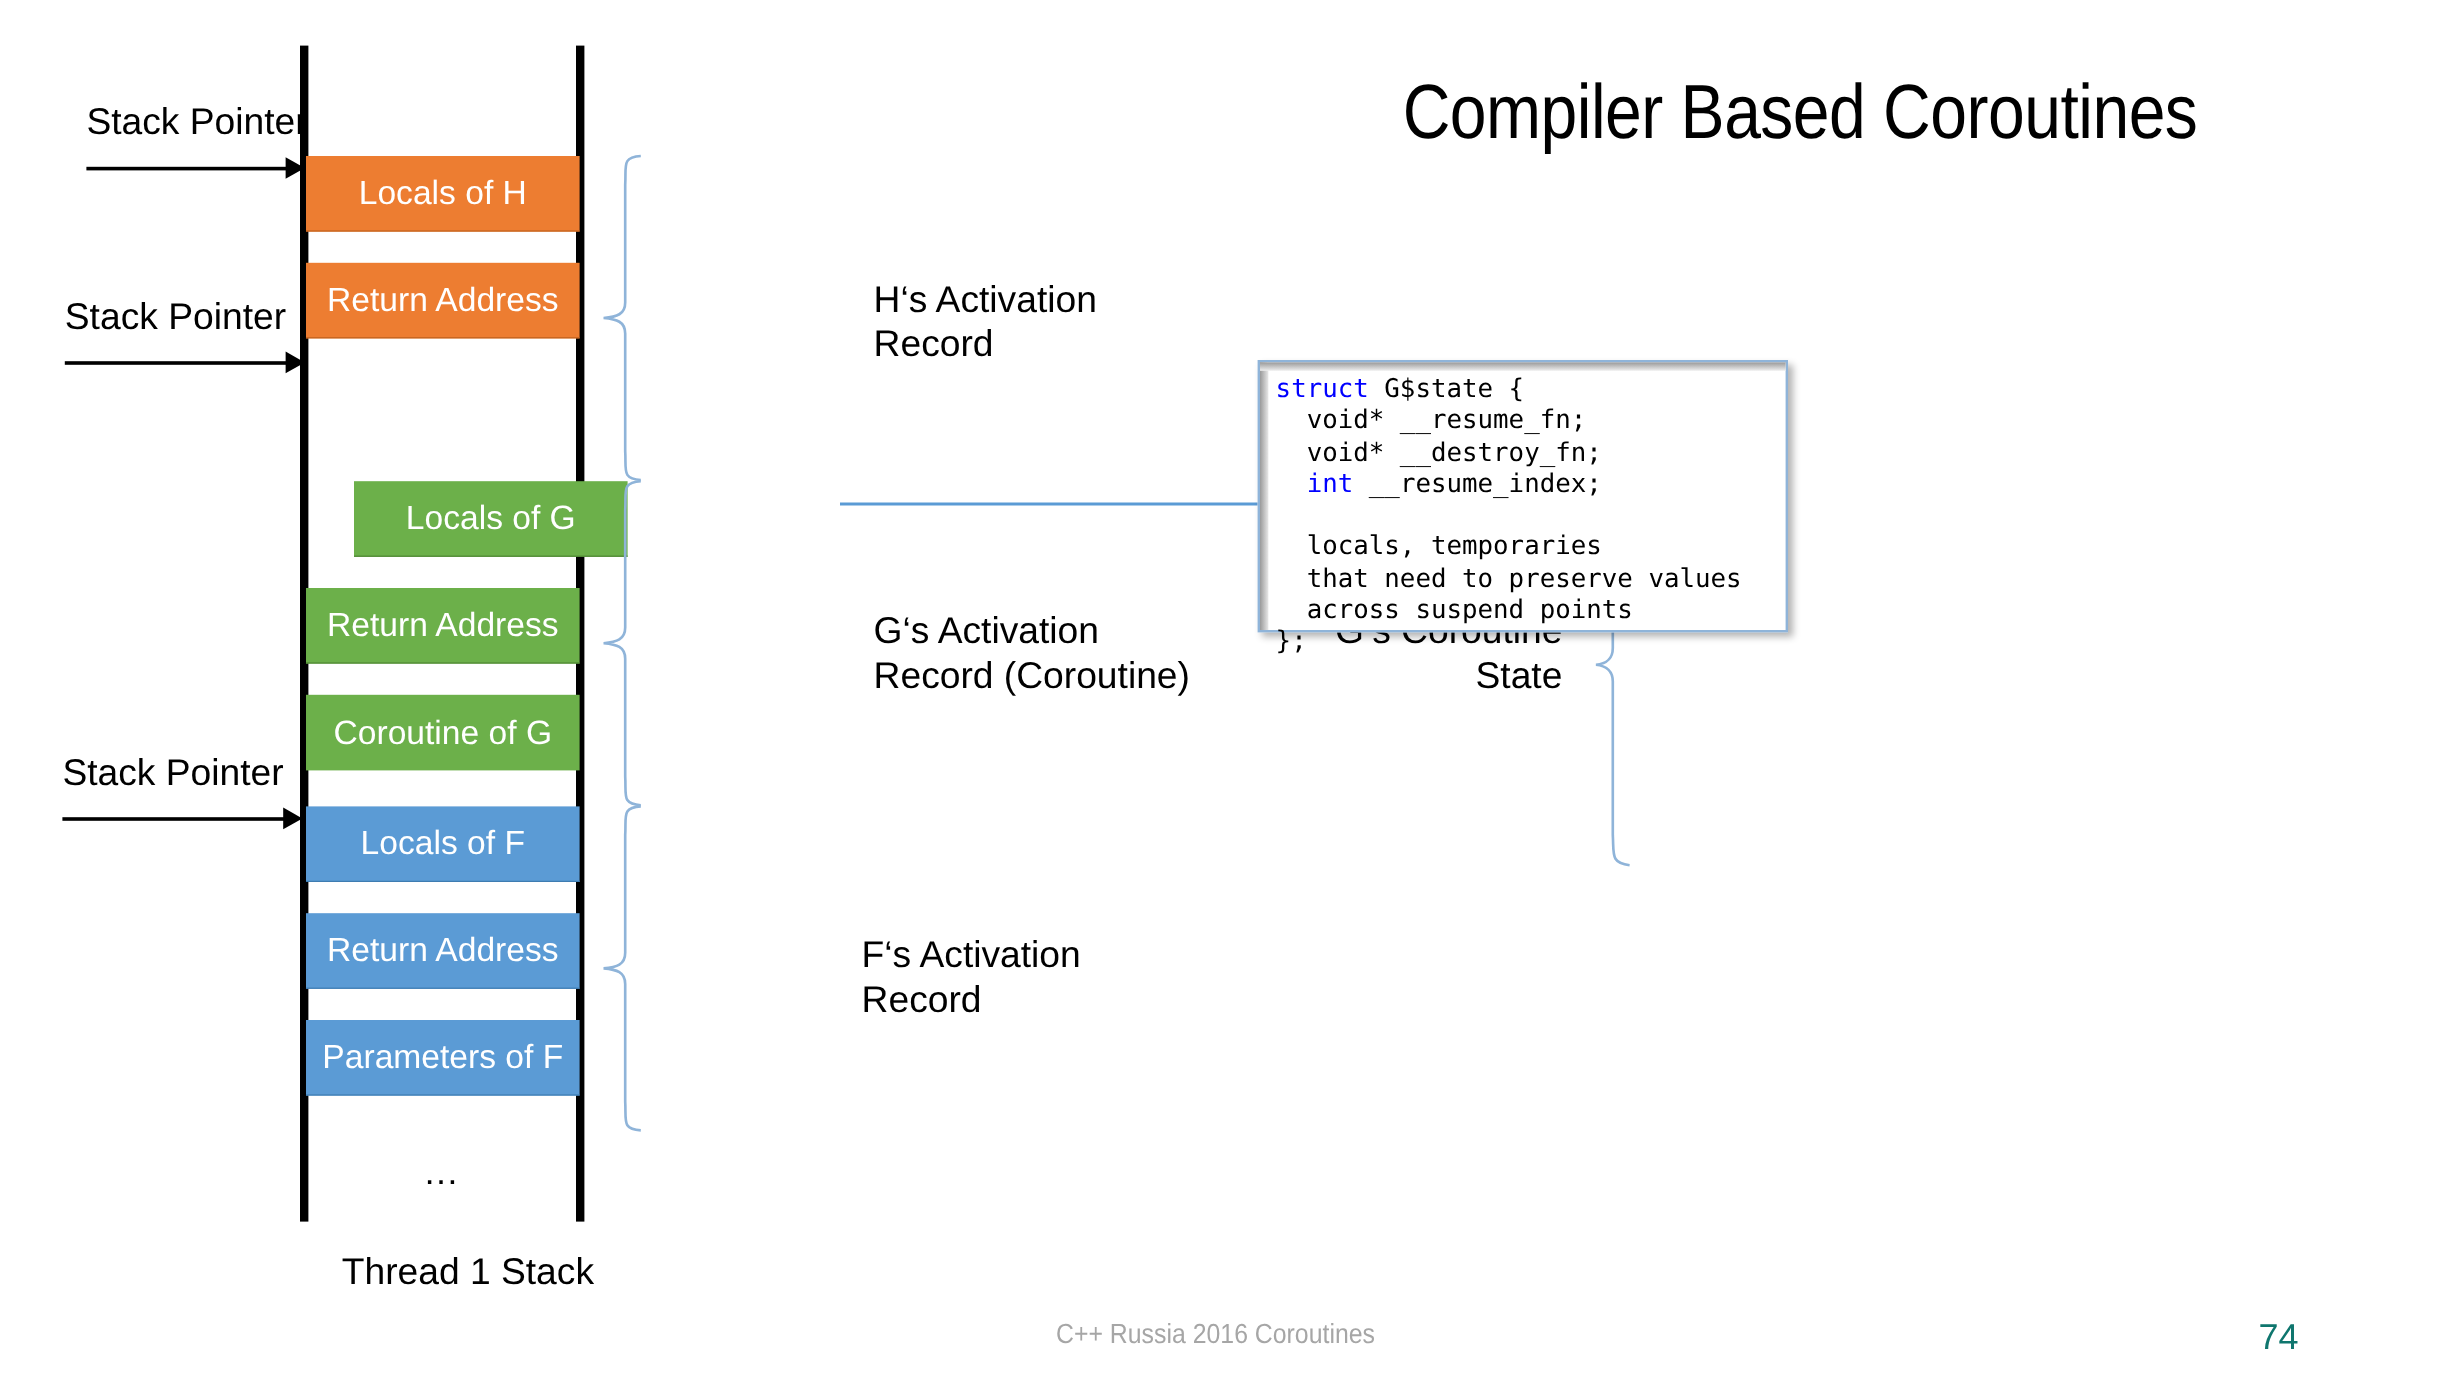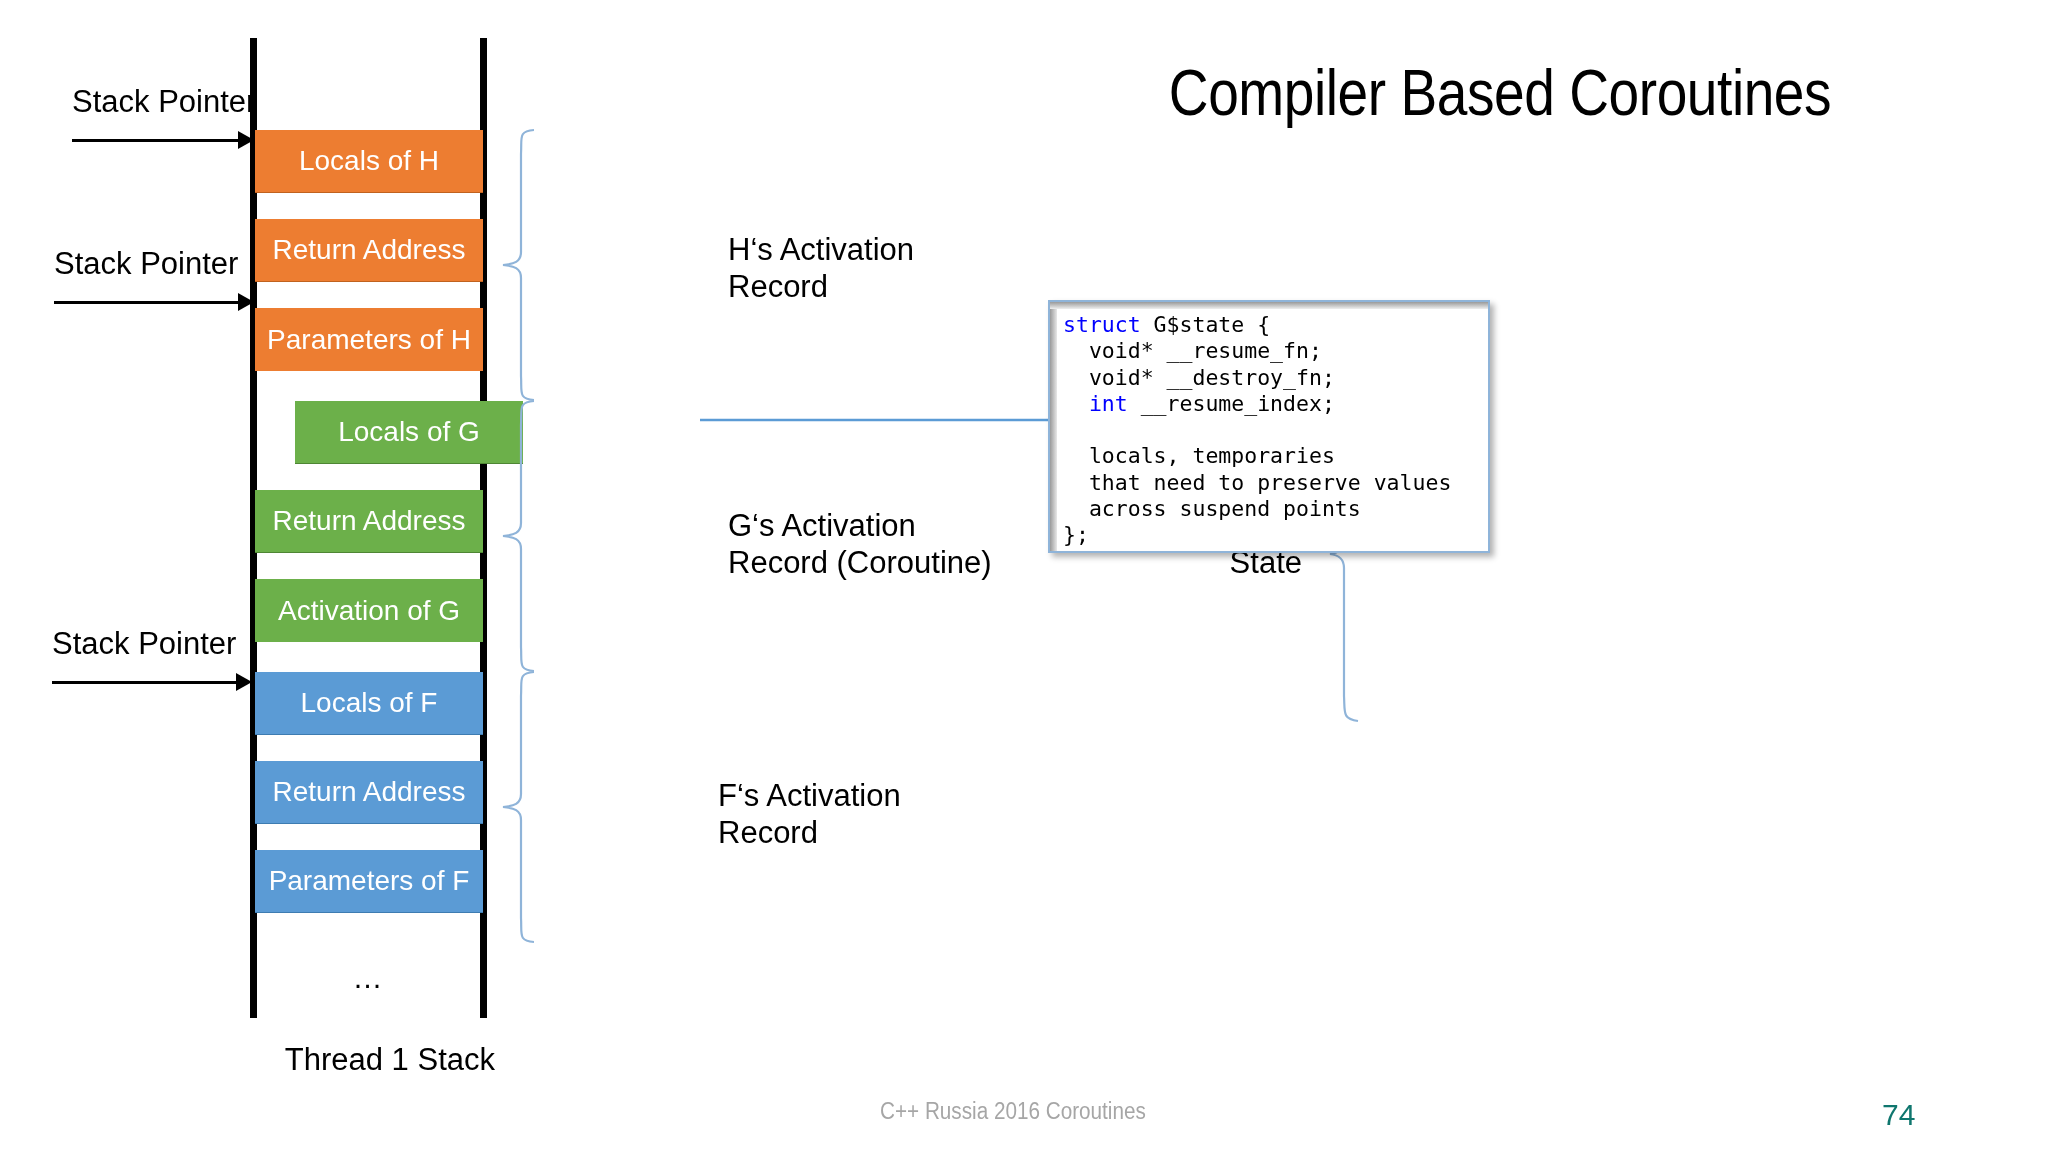--- a/index.html
+++ b/index.html
@@ -90,21 +90,21 @@
   }
   .group-label.right{text-align:right;}
 
   
   .connector{position:absolute;}
 
   
   .codebox{
     position:absolute;
     left:1048px;top:300px;
-    width:442px;height:253px;
+    width:442px;height:227px;
     background:#ffffff;
     border:2px solid #8FB4D9;
     box-sizing:border-box;
     box-shadow: 4px 4px 6px rgba(0,0,0,0.30);
   }
   .codebox::before{
     content:"";
     position:absolute;left:0;top:0;width:7px;height:100%;
     background:linear-gradient(to right,#9a9a9a,#e8e8e8);
   }
@@ -144,32 +144,29 @@
 
     <div class="stack-rail rail-left"></div>
     <div class="stack-rail rail-right"></div>
 
     <div class="block orange" style="top:130px;">
       <span>Locals of H</span>
       </div>
     <div class="block orange" style="top:219px;">
       <span>Return Address</span>
       </div>
-    <div class="block orange" style="top:308px;border-bottom:none;">
-      <span>Parameters of H</span>
-      </div>
 
     <div class="block green" style="top:401px;margin-left:40px;">
       <span>Locals of G</span>
       </div>
     <div class="block green" style="top:490px;">
       <span>Return Address</span>
       </div>
     <div class="block green" style="top:579px;border-bottom:none;">
-      <span>Activation of G</span>
+      <span>Coroutine of G</span>
       </div>
 
     <div class="block blue" style="top:672px;">
       <span>Locals of F</span>
       </div>
     <div class="block blue" style="top:761px;">
       <span>Return Address</span>
       </div>
     <div class="block blue" style="top:850px;">
       <span>Parameters of F</span>

